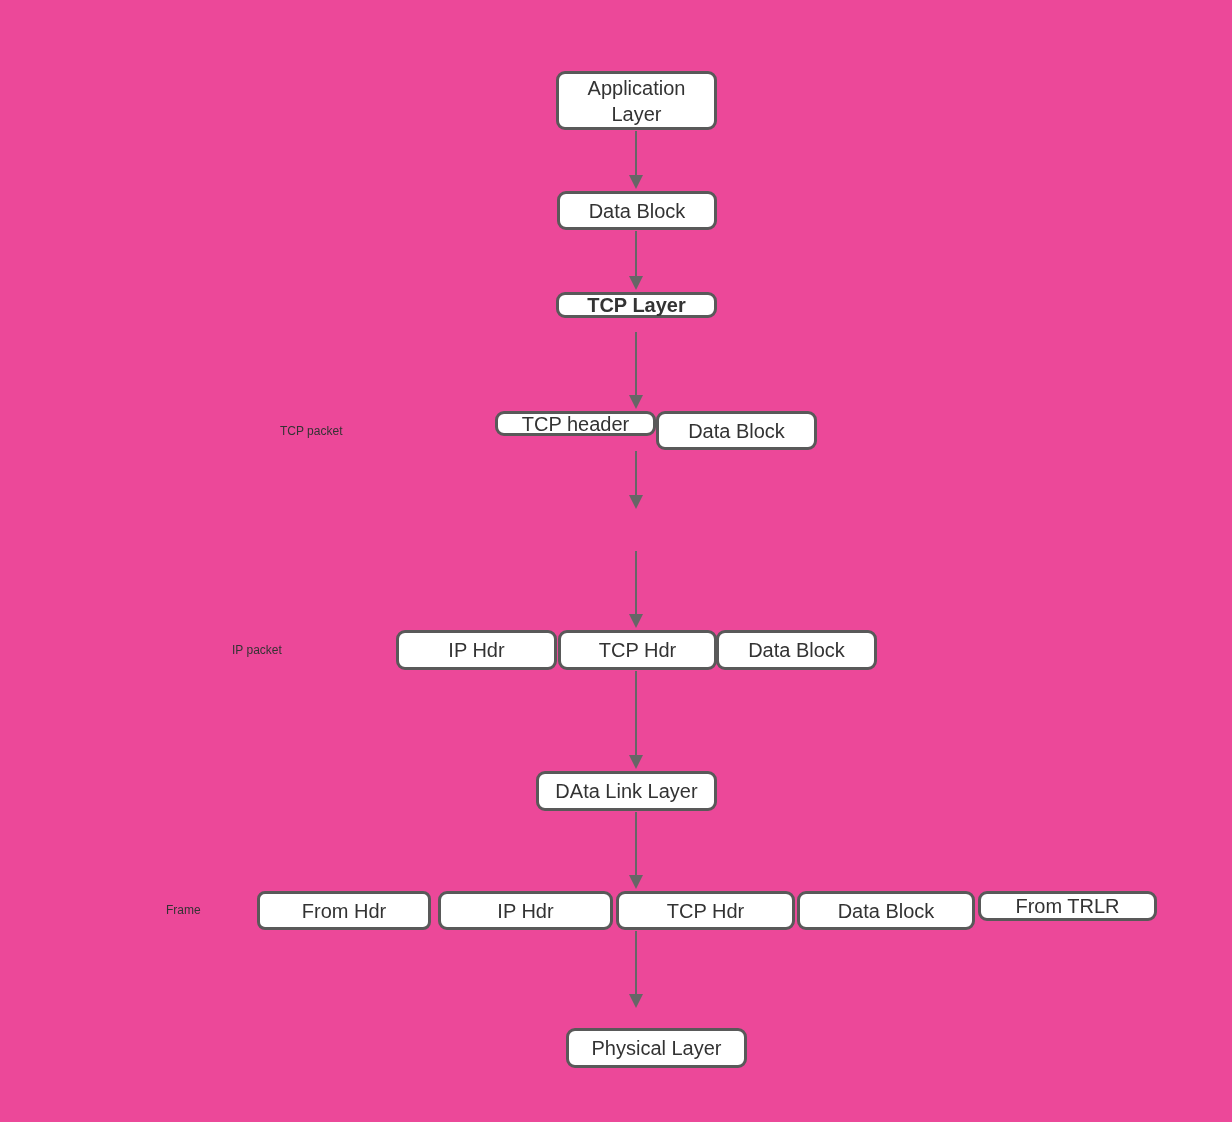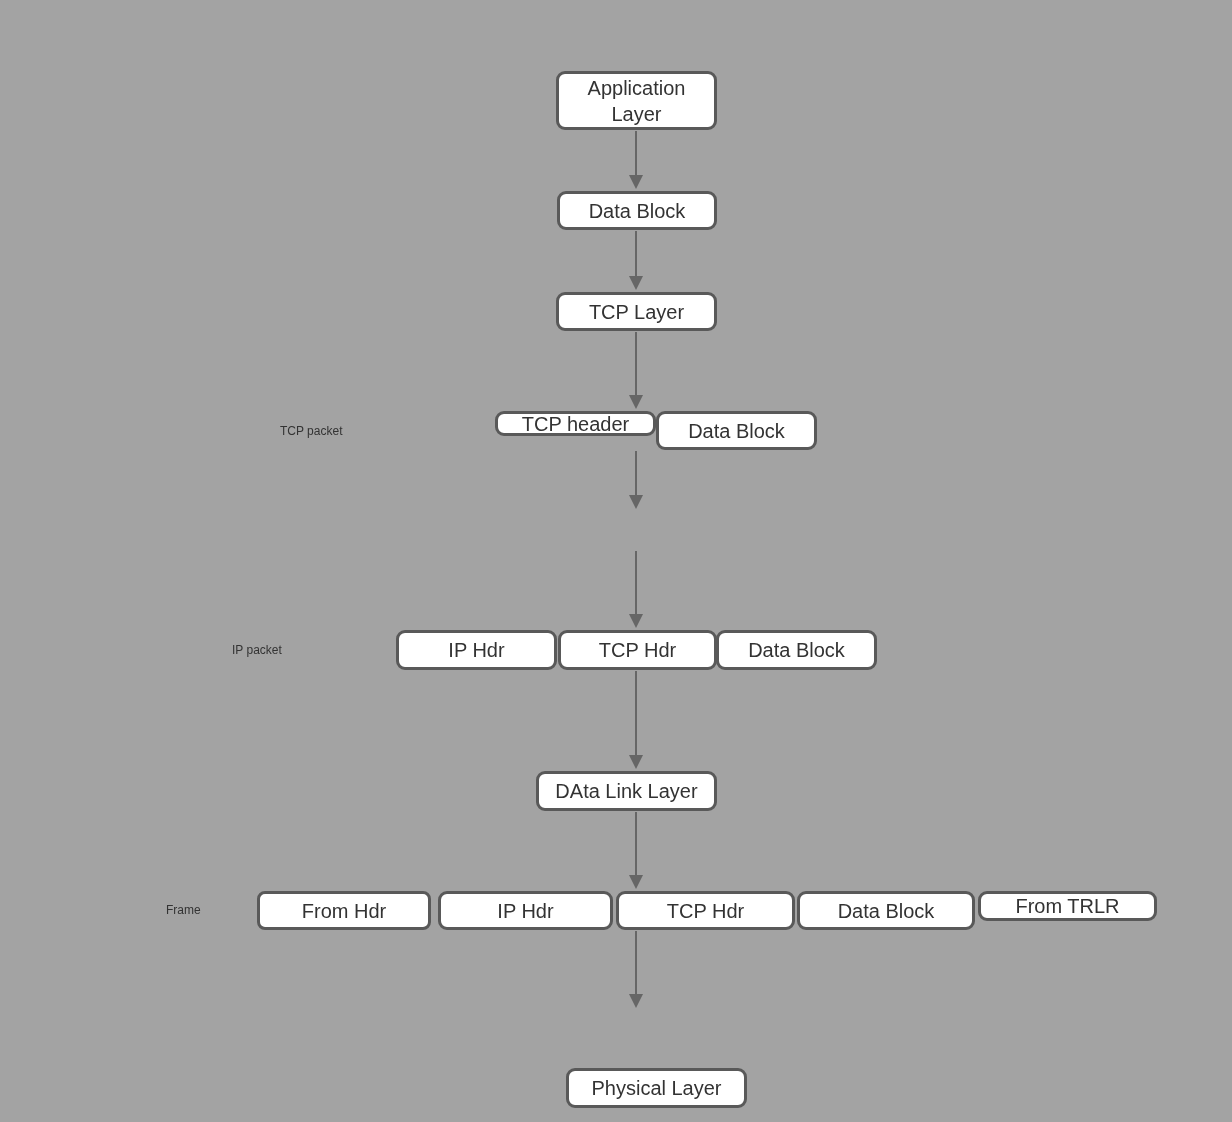--- a/index.html
+++ b/index.html
@@ -4,21 +4,21 @@
 <style>
   html, body {
     margin: 0;
     padding: 0;
     background: #ffffff;
   }
   .canvas {
     position: relative;
     width: 1232px;
     height: 1122px;
-    background: #a3a3a3;
+    background: #ec4899;
     font-family: "Liberation Sans", sans-serif;
     overflow: hidden;
   }
   .node {
     position: absolute;
     box-sizing: border-box;
     display: flex;
     align-items: center;
     justify-content: center;
     text-align: center;
@@ -59,21 +59,21 @@
 </style>
 </head>
 <body>
 
 <div class="canvas">
 
   <div class="node" style="left:556px; top:71px; width:161px; height:59px;">Application Layer</div>
 
   <div class="node" style="left:557px; top:191px; width:160px; height:39px;">Data Block</div>
 
-  <div class="node" style="left:556px; top:292px; width:161px; height:39px;">TCP Layer</div>
+  <div class="node" style="left:556px; top:292px; width:161px; height:26px;font-weight:bold;">TCP Layer</div>
 
   <div class="row-label" style="left:280px; top:419px;">TCP packet</div>
 
   <div class="node" style="left:495px; top:411px; width:161px; height:25px;">TCP header</div>
 
   <div class="node" style="left:656px; top:411px; width:161px; height:39px;">Data Block</div>
 
 
   <div class="row-label" style="left:232px; top:638px;">IP packet</div>
 
@@ -90,21 +90,21 @@
   <div class="node" style="left:257px; top:891px; width:174px; height:39px;border-radius:8px;">From Hdr</div>
 
   <div class="node" style="left:438px; top:891px; width:175px; height:39px;">IP Hdr</div>
 
   <div class="node" style="left:616px; top:891px; width:179px; height:39px;">TCP Hdr</div>
 
   <div class="node" style="left:797px; top:891px; width:178px; height:39px;">Data Block</div>
 
   <div class="node" style="left:978px; top:891px; width:179px; height:30px;">From TRLR</div>
 
-  <div class="node" style="left:566px; top:1068px; width:181px; height:40px;">Physical Layer</div>
+  <div class="node" style="left:566px; top:1028px; width:181px; height:40px;">Physical Layer</div>
 
   <div class="arrow" style="left:629px; top:131px; height:58px;">
     <div class="arrow-line"></div>
     <div class="arrow-head"></div>
   </div>
 
   <div class="arrow" style="left:629px; top:231px; height:59px;">
     <div class="arrow-line"></div>
     <div class="arrow-head"></div>
   </div>

